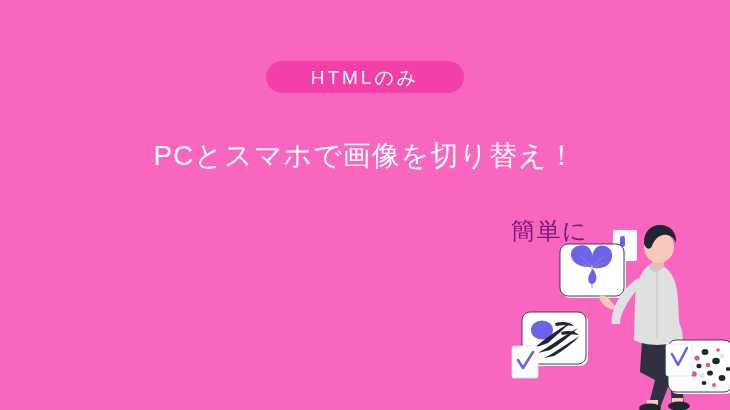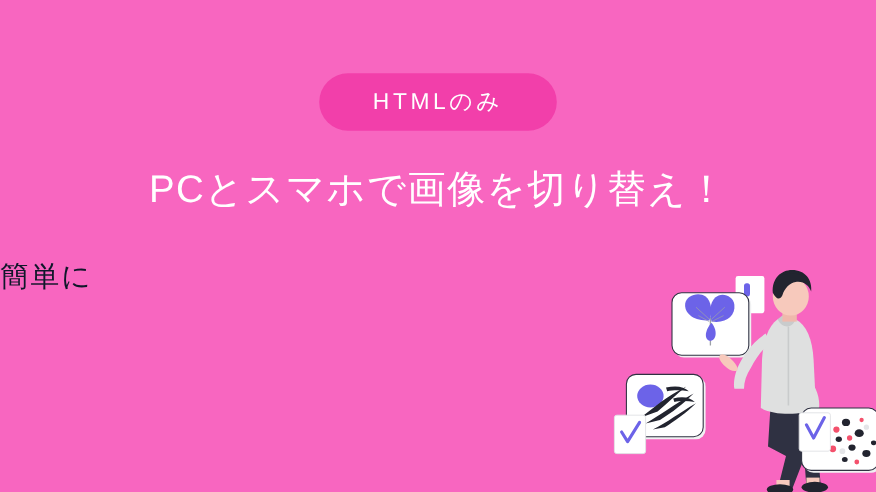--- a/index.html
+++ b/index.html
@@ -19,21 +19,21 @@
     background: #F866C0;
     overflow: hidden;
   }
 
   
   #badge {
     position: absolute;
     left: 266px;
     top: 61px;
     width: 198px;
-    height: 48px;
+    height: 32px;
     background: #F23FAA;
     border-radius: 25px;
     display: flex;
     align-items: center;
     justify-content: center;
     box-sizing: border-box;
   }
   #badge-label {
     color: #FFFFFF;
     font-size: 19px;
@@ -44,35 +44,35 @@
   }
 
   
   #title {
     position: absolute;
     left: 0;
     top: 139px;
     width: 730px;
     text-align: center;
     color: #FFFFFF;
-    font-size: 32px;
+    font-size: 28px;
     font-weight: 400;
     letter-spacing: 1px;
     line-height: 1.18;
     white-space: nowrap;
   }
 
   
   #subtitle {
     position: absolute;
     left: 0;
     top: 212px;
     width: 588px;
-    text-align: left;
-    color: #0f172a;
+    text-align: right;
+    color: #701a75;
     font-size: 24px;
     font-weight: 400;
     letter-spacing: 1.5px;
     line-height: 1.62;
   }
   .sub-line { display: block; white-space: nowrap; }
 
   
   #illustration {
     position: absolute;

